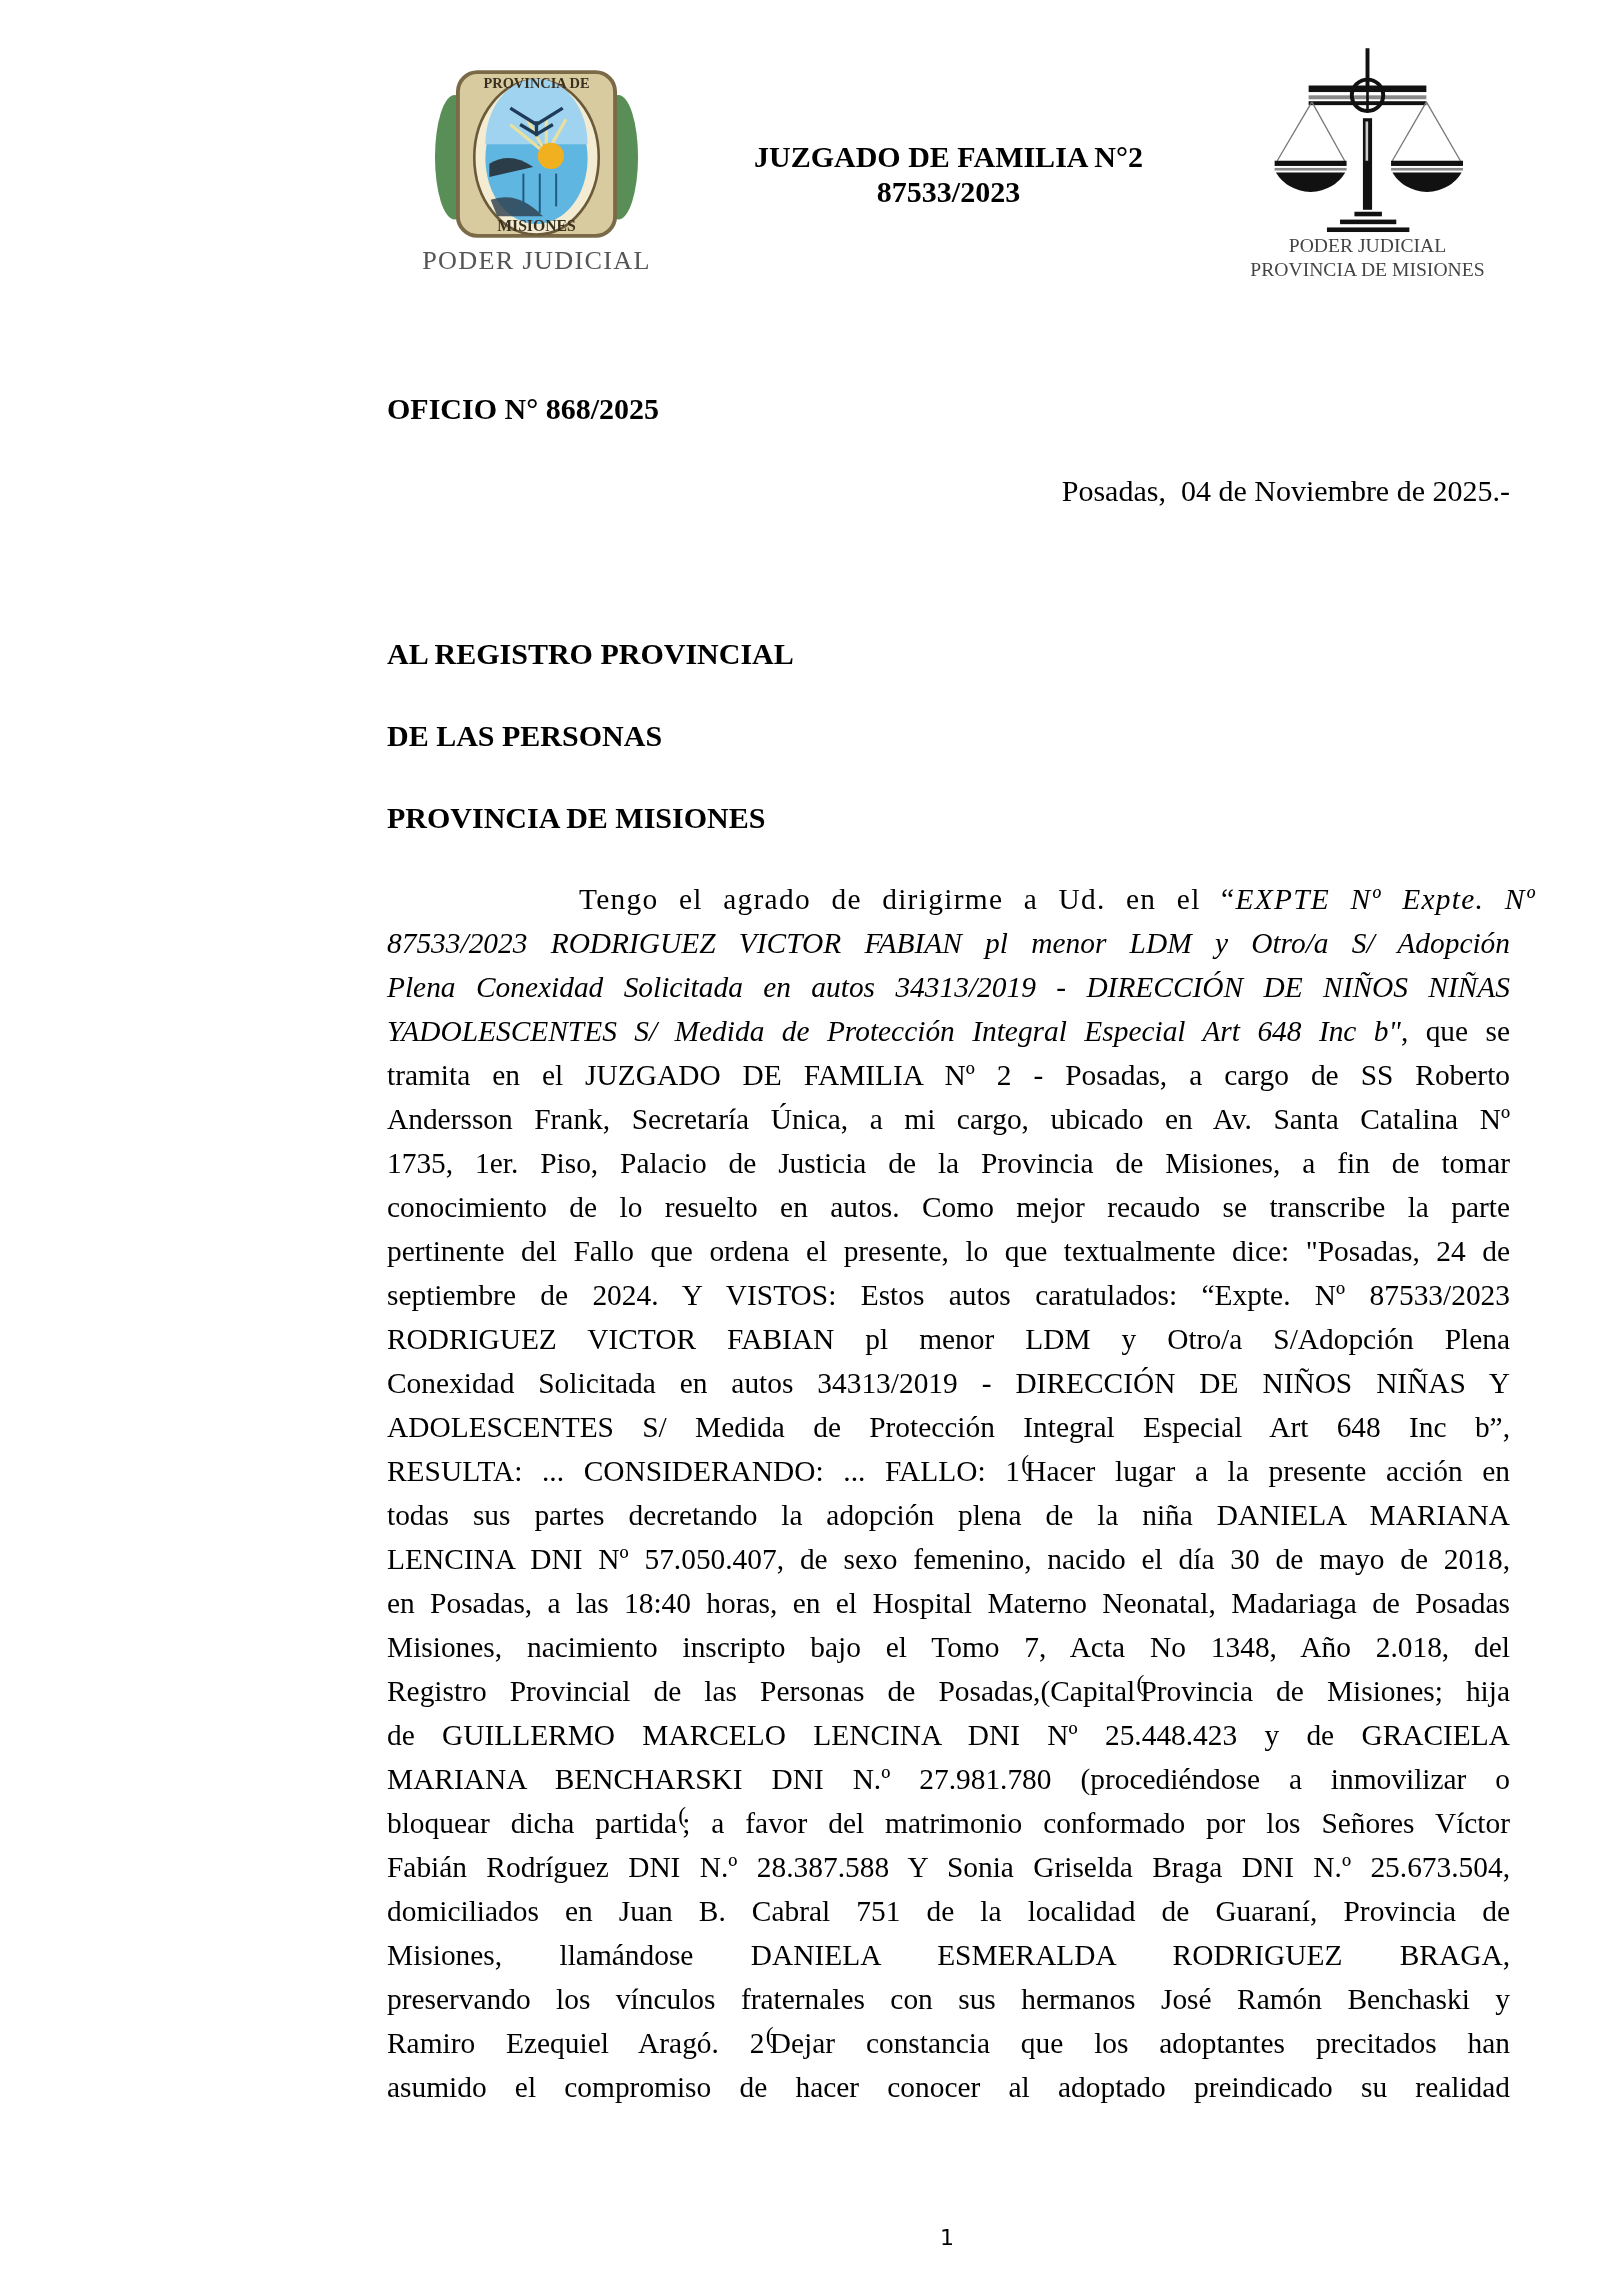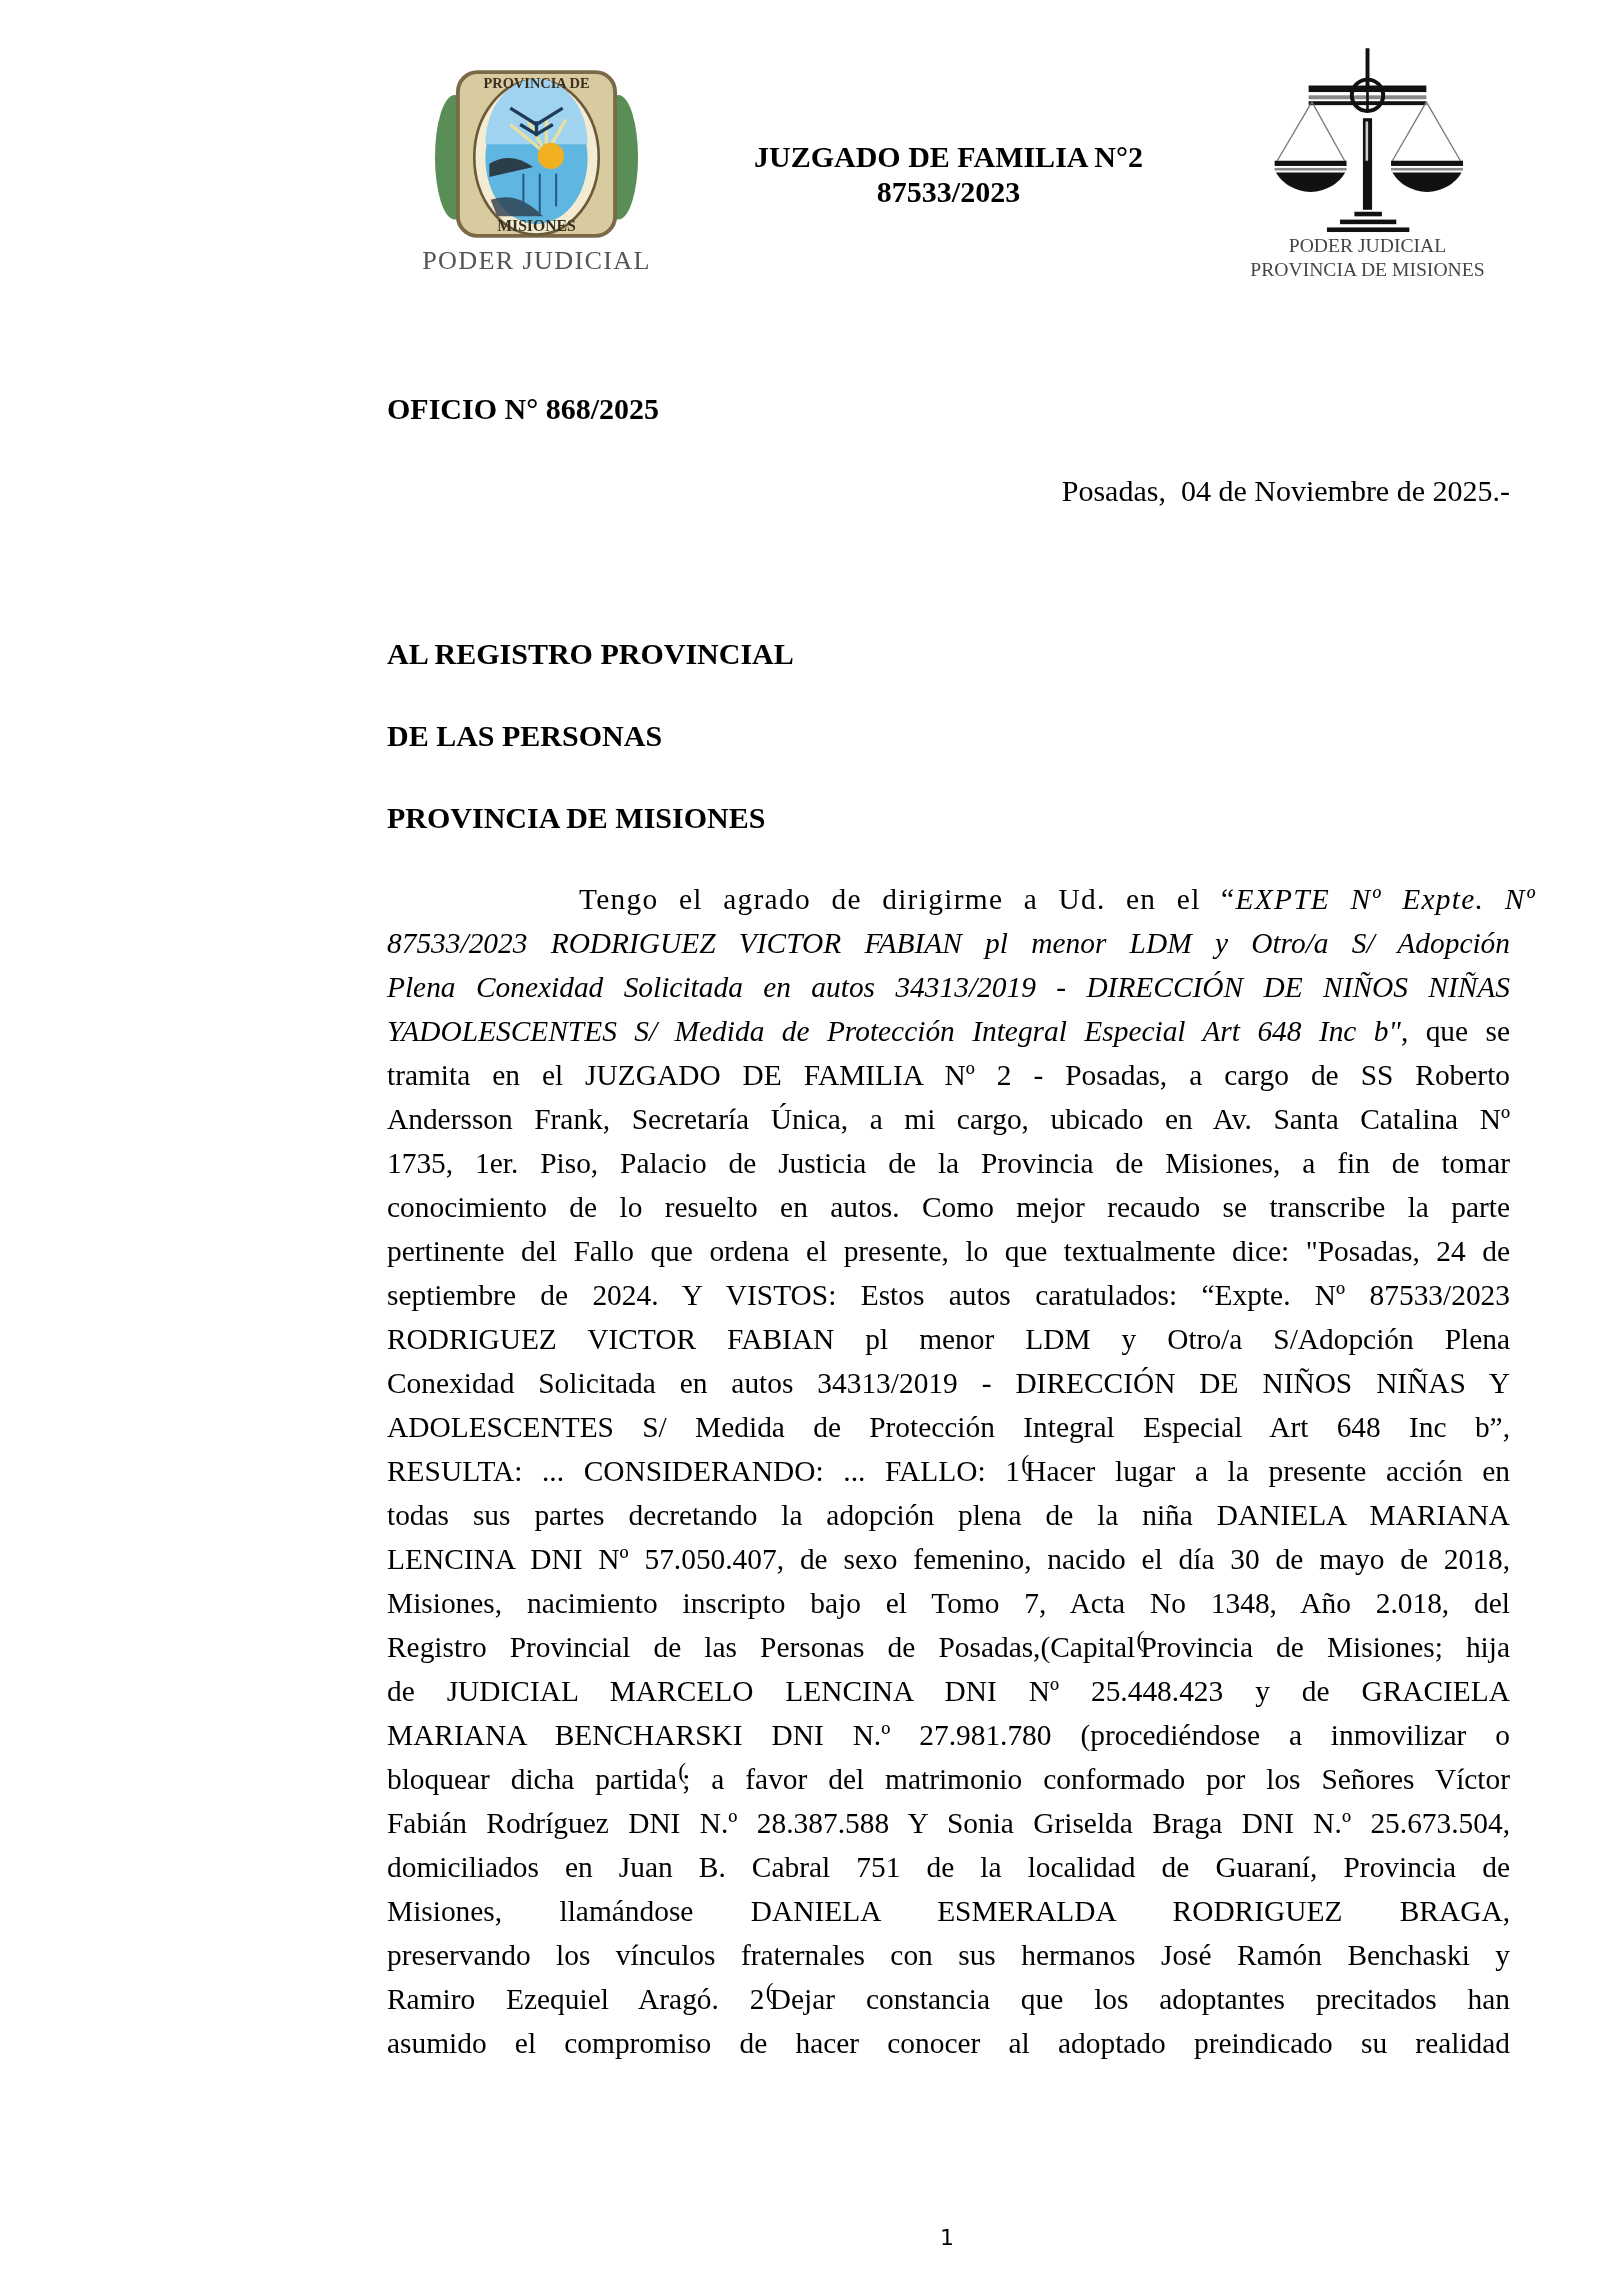--- a/index.html
+++ b/index.html
@@ -178,27 +178,30 @@
       <div class="line">
         <span class="line-inner"><span>RESULTA: ... CONSIDERANDO: ... FALLO: 1</span><span class="mark">(</span><span>Hacer lugar a la presente acción en</span></span>
       </div>
       <div class="line">
         <span class="line-inner"><span>todas sus partes decretando la adopción plena de la niña DANIELA MARIANA</span></span>
       </div>
       <div class="line">
         <span class="line-inner"><span>LENCINA DNI Nº 57.050.407, de sexo femenino, nacido el día 30 de mayo de 2018,</span></span>
       </div>
       <div class="line">
+        <span class="line-inner"><span>en Posadas, a las 18:40 horas, en el Hospital Materno Neonatal, Madariaga de Posadas</span></span>
+      </div>
+      <div class="line">
         <span class="line-inner"><span>Misiones, nacimiento inscripto bajo el Tomo 7, Acta No 1348, Año 2.018, del</span></span>
       </div>
       <div class="line">
         <span class="line-inner"><span>Registro Provincial de las Personas de Posadas,(Capital</span><span class="mark">(</span><span>Provincia de Misiones; hija</span></span>
       </div>
       <div class="line">
-        <span class="line-inner"><span>de JUDICIAL MARCELO LENCINA DNI Nº 25.448.423 y de GRACIELA</span></span>
+        <span class="line-inner"><span>de GUILLERMO MARCELO LENCINA DNI Nº 25.448.423 y de GRACIELA</span></span>
       </div>
       <div class="line">
         <span class="line-inner"><span>MARIANA BENCHARSKI DNI N.º 27.981.780 (procediéndose a inmovilizar o</span></span>
       </div>
       <div class="line">
         <span class="line-inner"><span>bloquear dicha partida</span><span class="mark">(</span><span>; a favor del matrimonio conformado por los Señores Víctor</span></span>
       </div>
       <div class="line">
         <span class="line-inner"><span>Fabián Rodríguez DNI N.º 28.387.588 Y Sonia Griselda Braga DNI N.º 25.673.504,</span></span>
       </div>

